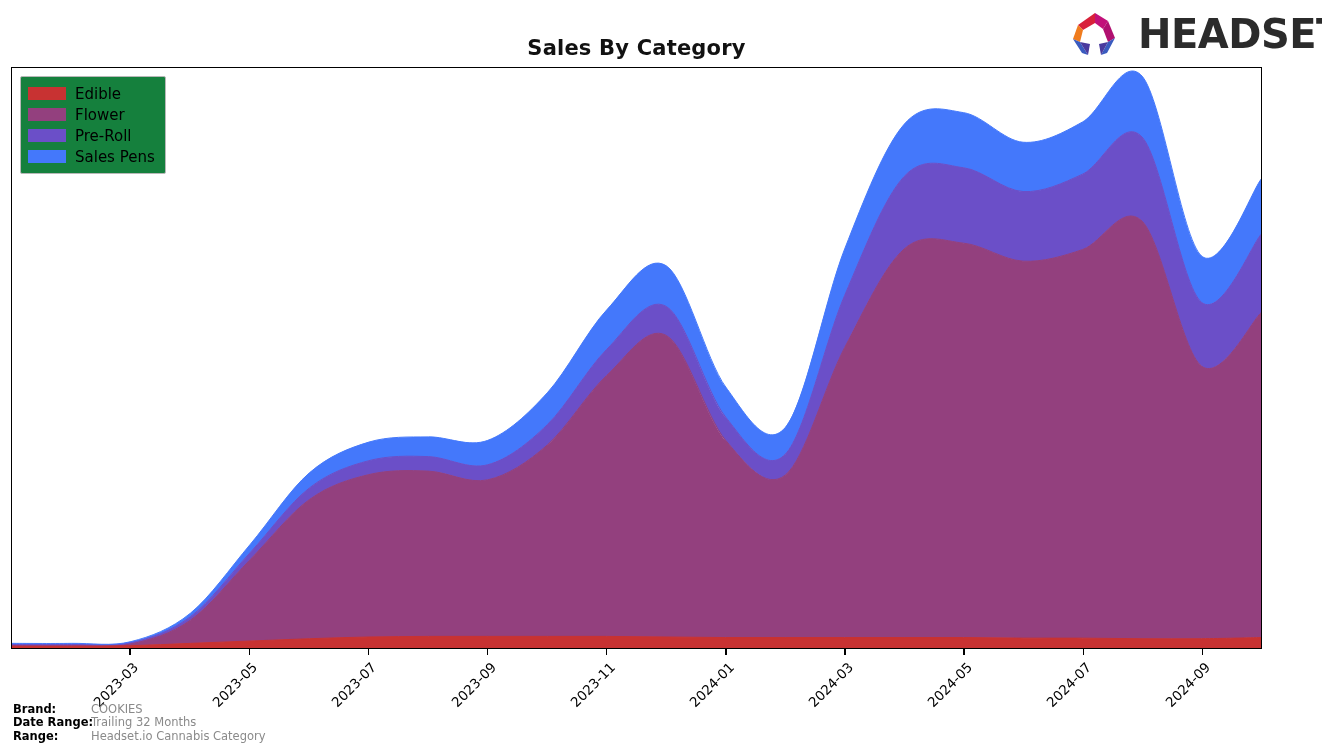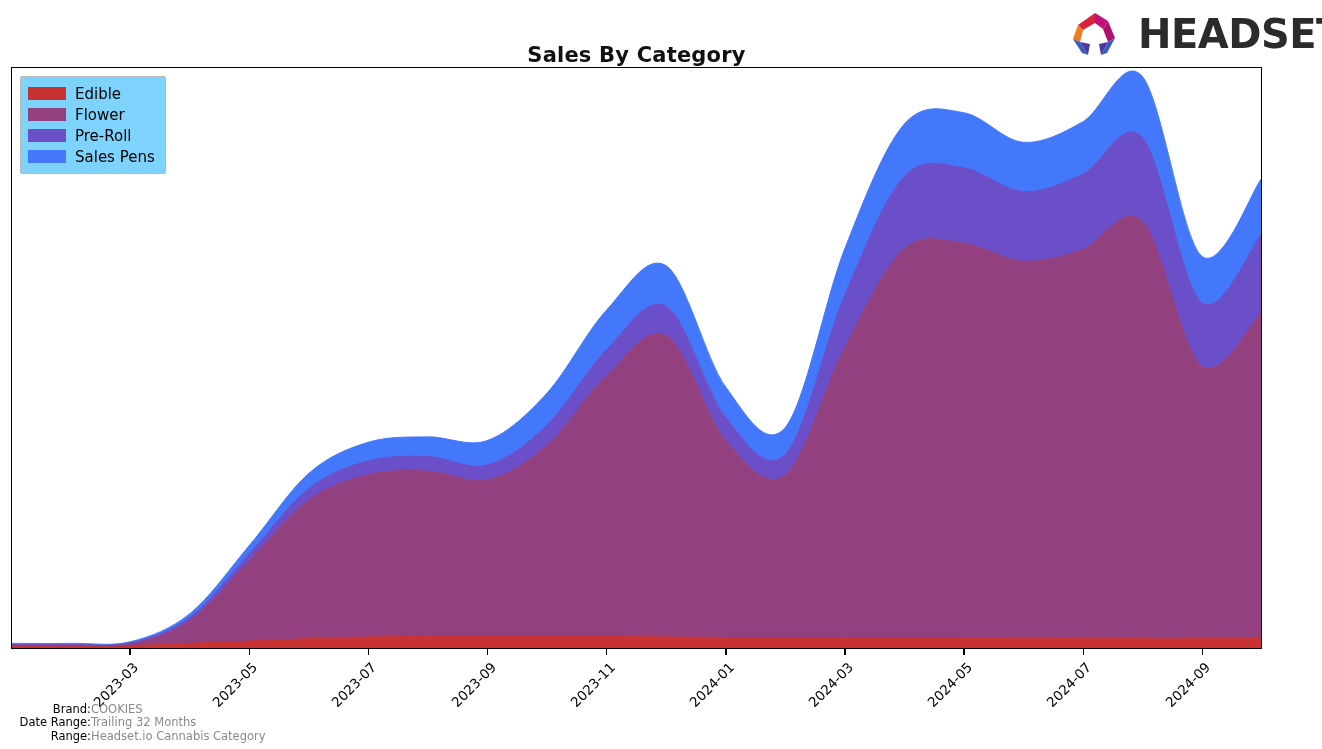--- a/index.html
+++ b/index.html
@@ -20,21 +20,20 @@
   #chart-title {
     position: absolute;
     left: 11px;
     top: 36px;
     width: 1251px;
     text-align: center;
     font-size: 21px;
     font-weight: bold;
     letter-spacing: 0.2px;
     color: #111111;
-    margin-top: 7px;
   }
 
   
   #brand-logo {
     position: absolute;
     left: 1070px;
     top: 8px;
     width: 246px;
     height: 52px;
     display: flex;
@@ -68,21 +67,21 @@
     width: 100%;
     height: 100%;
     display: block;
   }
 
   
   #legend {
     position: absolute;
     left: 8px;
     top: 8px;
-    background: #7dd3fc;
+    background: #15803d;
     border: 1px solid #b8b8b8;
     border-radius: 2px;
     padding: 6px 10px 6px 7px;
     z-index: 5;
   }
   .legend-row {
     display: flex;
     align-items: center;
     height: 21px;
   }
@@ -120,25 +119,24 @@
   #footer {
     position: absolute;
     left: 13px;
     bottom: 6px;
     font-size: 11.5px;
     line-height: 13.5px;
     z-index: 6;
   }
   .foot-row { display: flex; align-items: baseline; white-space: nowrap; }
   .foot-key {
-    font-weight: normal;
+    font-weight: bold;
     color: #000000;
     width: 78px;
     flex: 0 0 auto;
-    text-align: right;
   }
   .foot-val { color: #8a8a8a; }
 </style>
 </head>
 <body>
 
 <div id="chart-title">Sales By Category</div>
 
 <div id="brand-logo">
   <span class="logo-mark">

